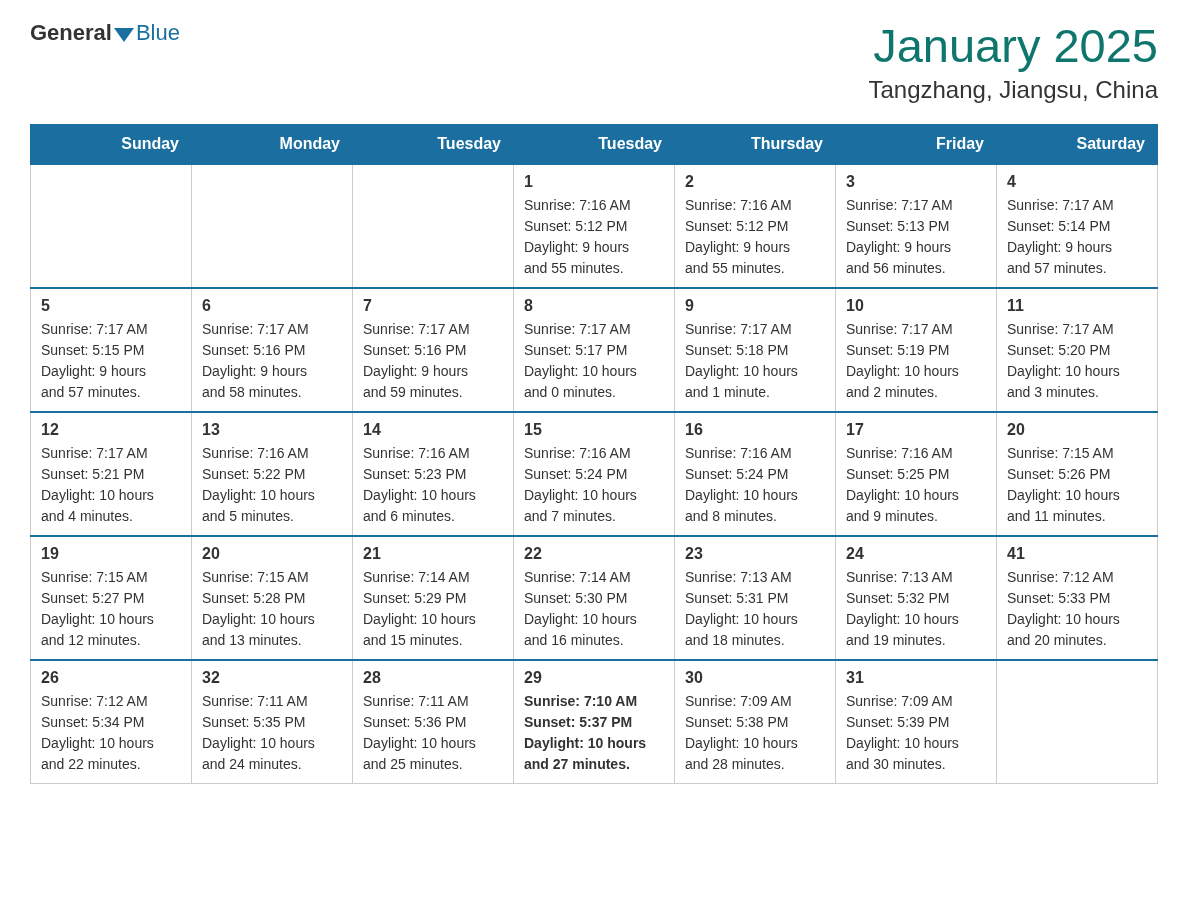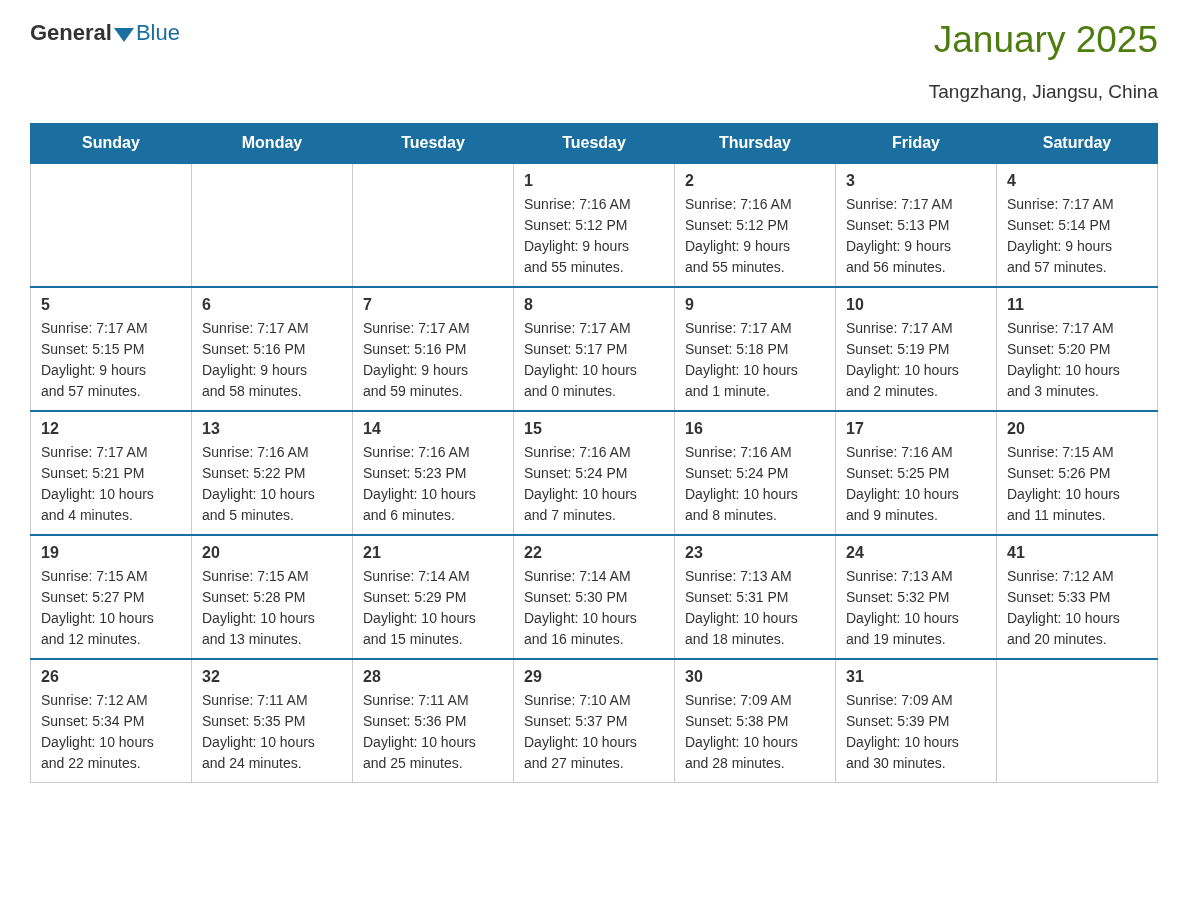--- a/index.html
+++ b/index.html
@@ -39,41 +39,41 @@
       border-top: 14px solid #1a6fa0;
       margin: 0 2px;
       position: relative;
       top: 2px;
     }
     .logo-blue { color: #1a6fa0; font-size: 22px; }
     .title-block {
       text-align: right;
     }
     .month-title {
-      font-size: 37px;
+      font-size: 47px;
       font-weight: normal;
-      color: #4d7c0f;
+      color: #0f766e;
       line-height: 1.1;
     }
     .location-title {
-      font-size: 19px;
-      color: #333;
-      margin-top: 20px;
+      font-size: 24px;
+      color: #333;
+      margin-top: 4px;
     }
     .calendar {
       width: 100%;
       border-collapse: collapse;
     }
     .calendar th {
       background-color: #1a6fa0;
       color: #fff;
       font-size: 16px;
       font-weight: bold;
       padding: 10px 12px;
-      text-align: center;
+      text-align: right;
       border: 1px solid #1a6fa0;
     }
     .calendar td {
       vertical-align: top;
       border: 1px solid #ccc;
       padding: 8px 10px;
       width: 14.28%;
       min-height: 100px;
     }
     .day-num {
@@ -330,21 +330,21 @@
         </td>
         <td>
           <span class="day-num">28</span>
           <div class="day-info" style="white-space: pre-line;">Sunrise: 7:11 AM
 Sunset: 5:36 PM
 Daylight: 10 hours
 and 25 minutes.</div>
         </td>
         <td>
           <span class="day-num">29</span>
-          <div class="day-info" style="white-space: pre-line;">Sunrise: 7:10 AM
+          <div class="day-info" style="white-space: pre-line; font-weight: bold;">Sunrise: 7:10 AM
 Sunset: 5:37 PM
 Daylight: 10 hours
 and 27 minutes.</div>
         </td>
         <td>
           <span class="day-num">30</span>
           <div class="day-info" style="white-space: pre-line;">Sunrise: 7:09 AM
 Sunset: 5:38 PM
 Daylight: 10 hours
 and 28 minutes.</div>

